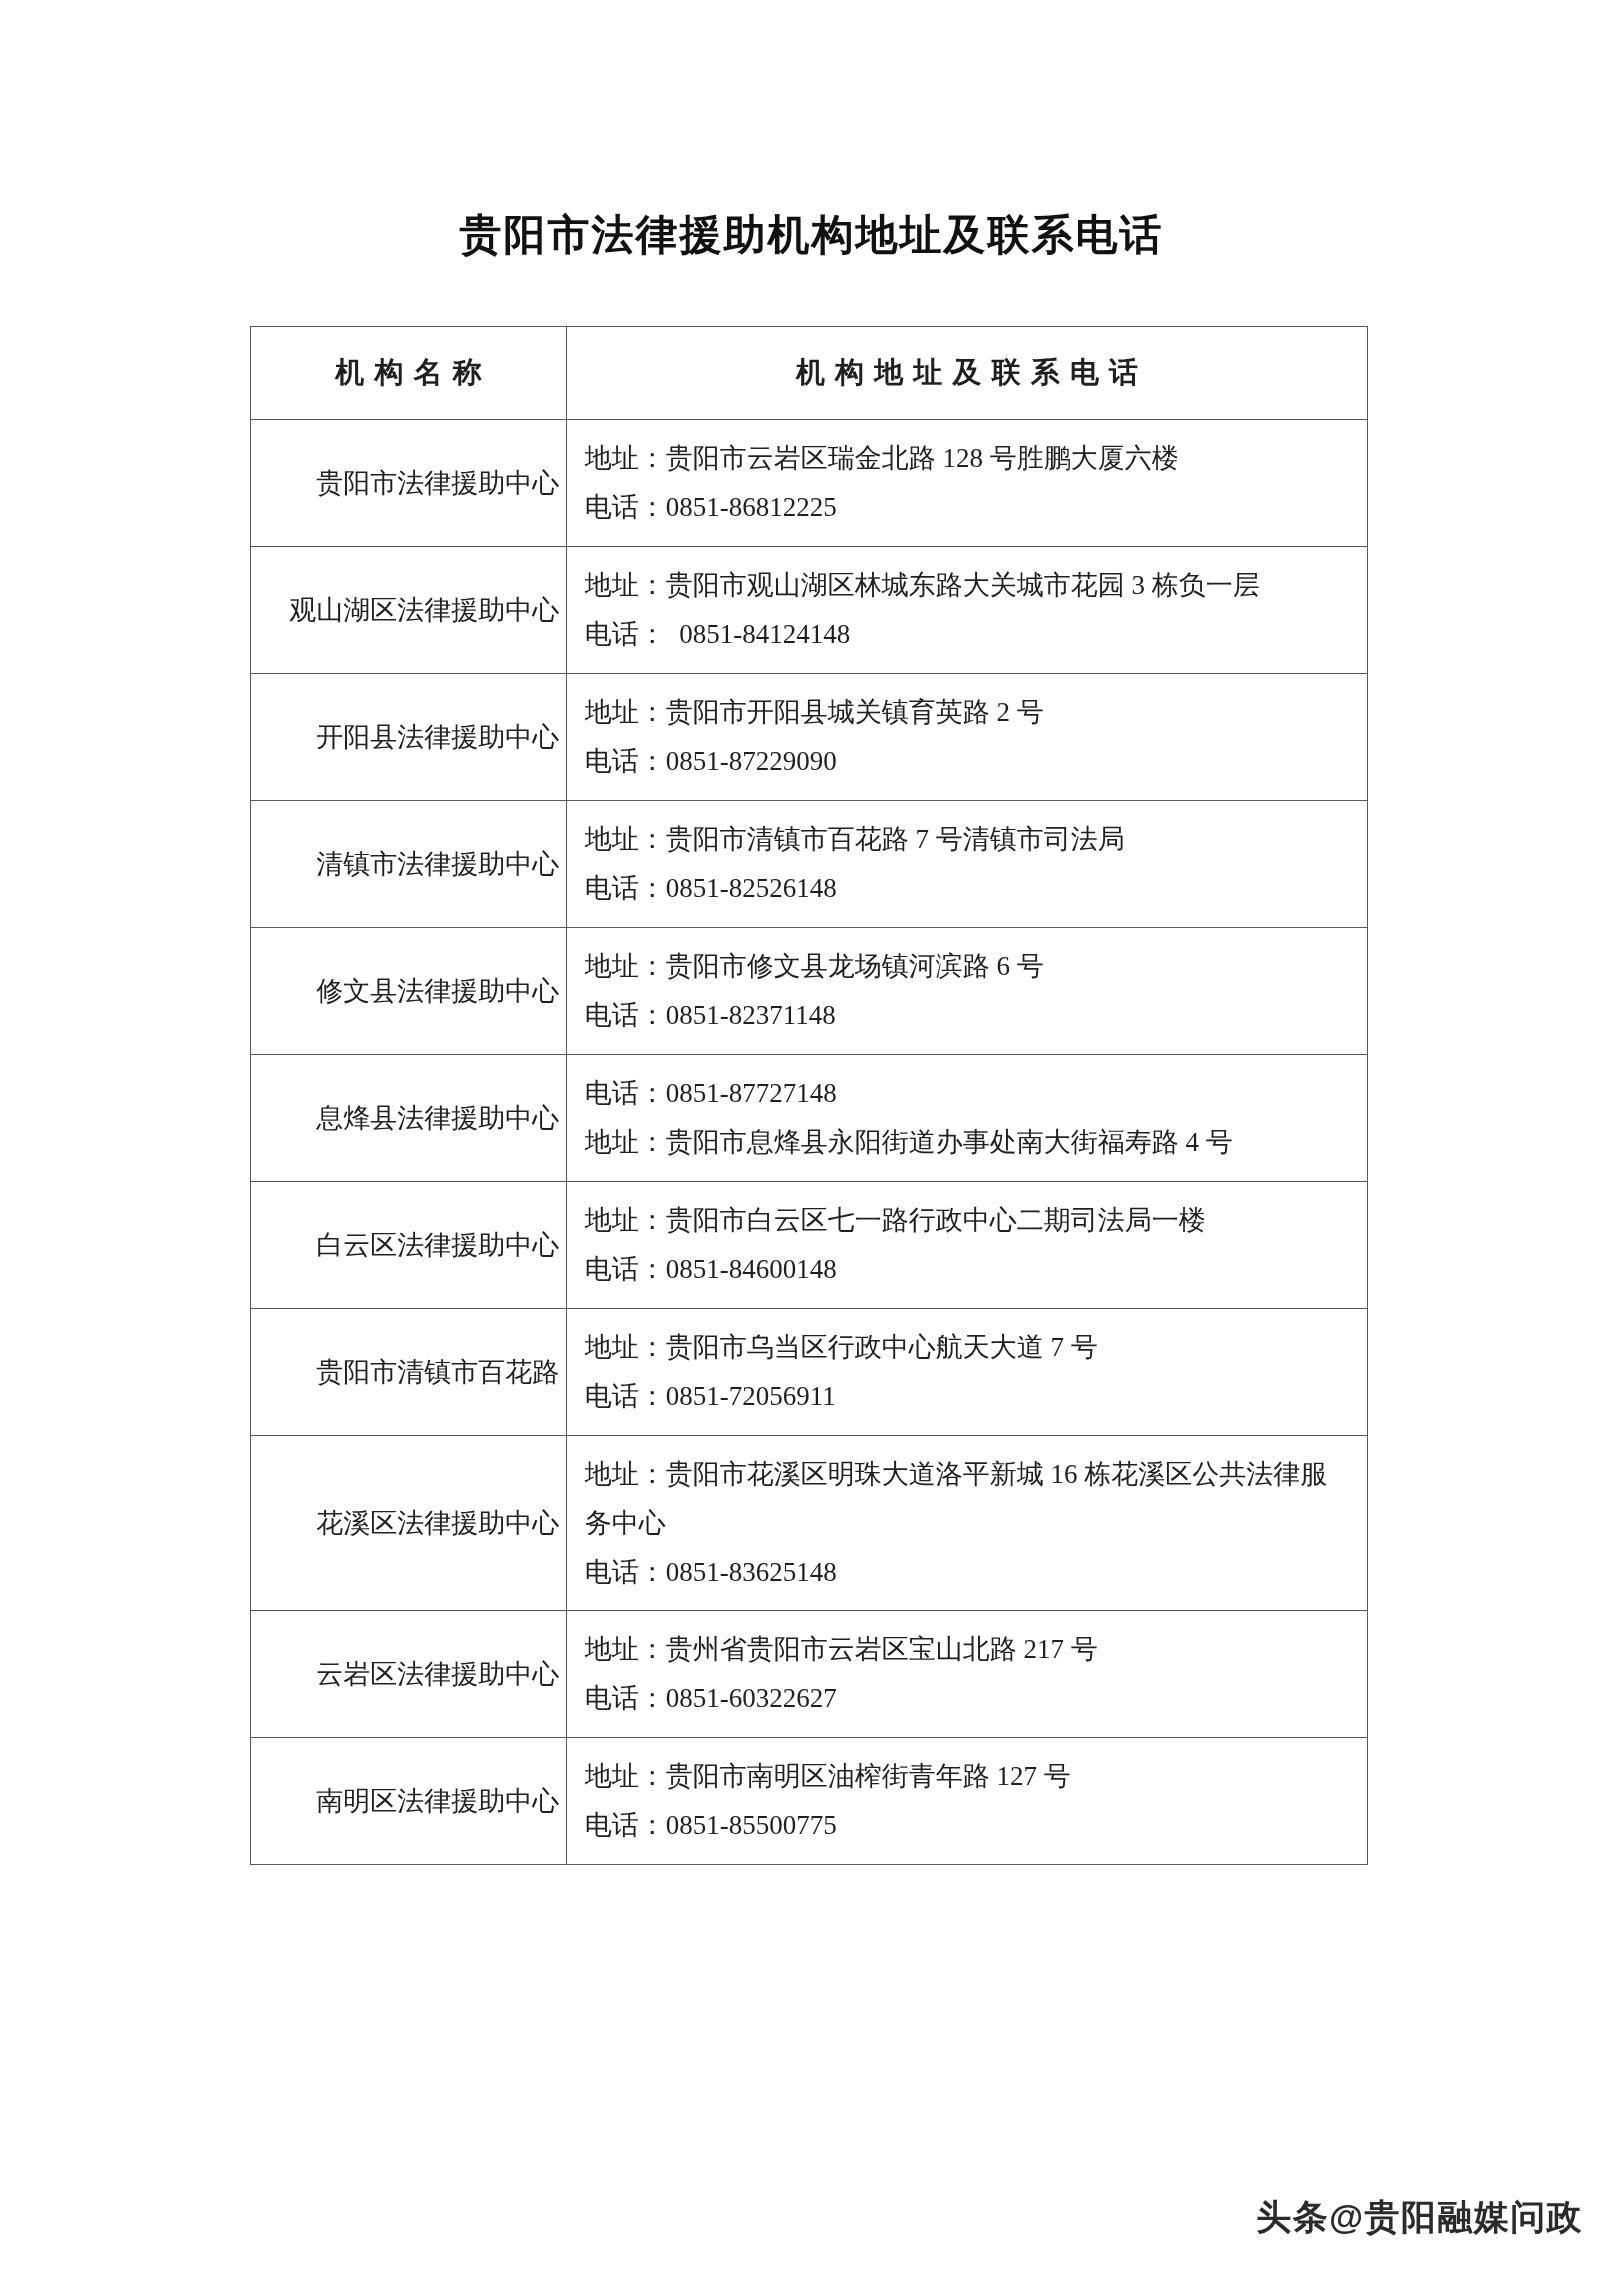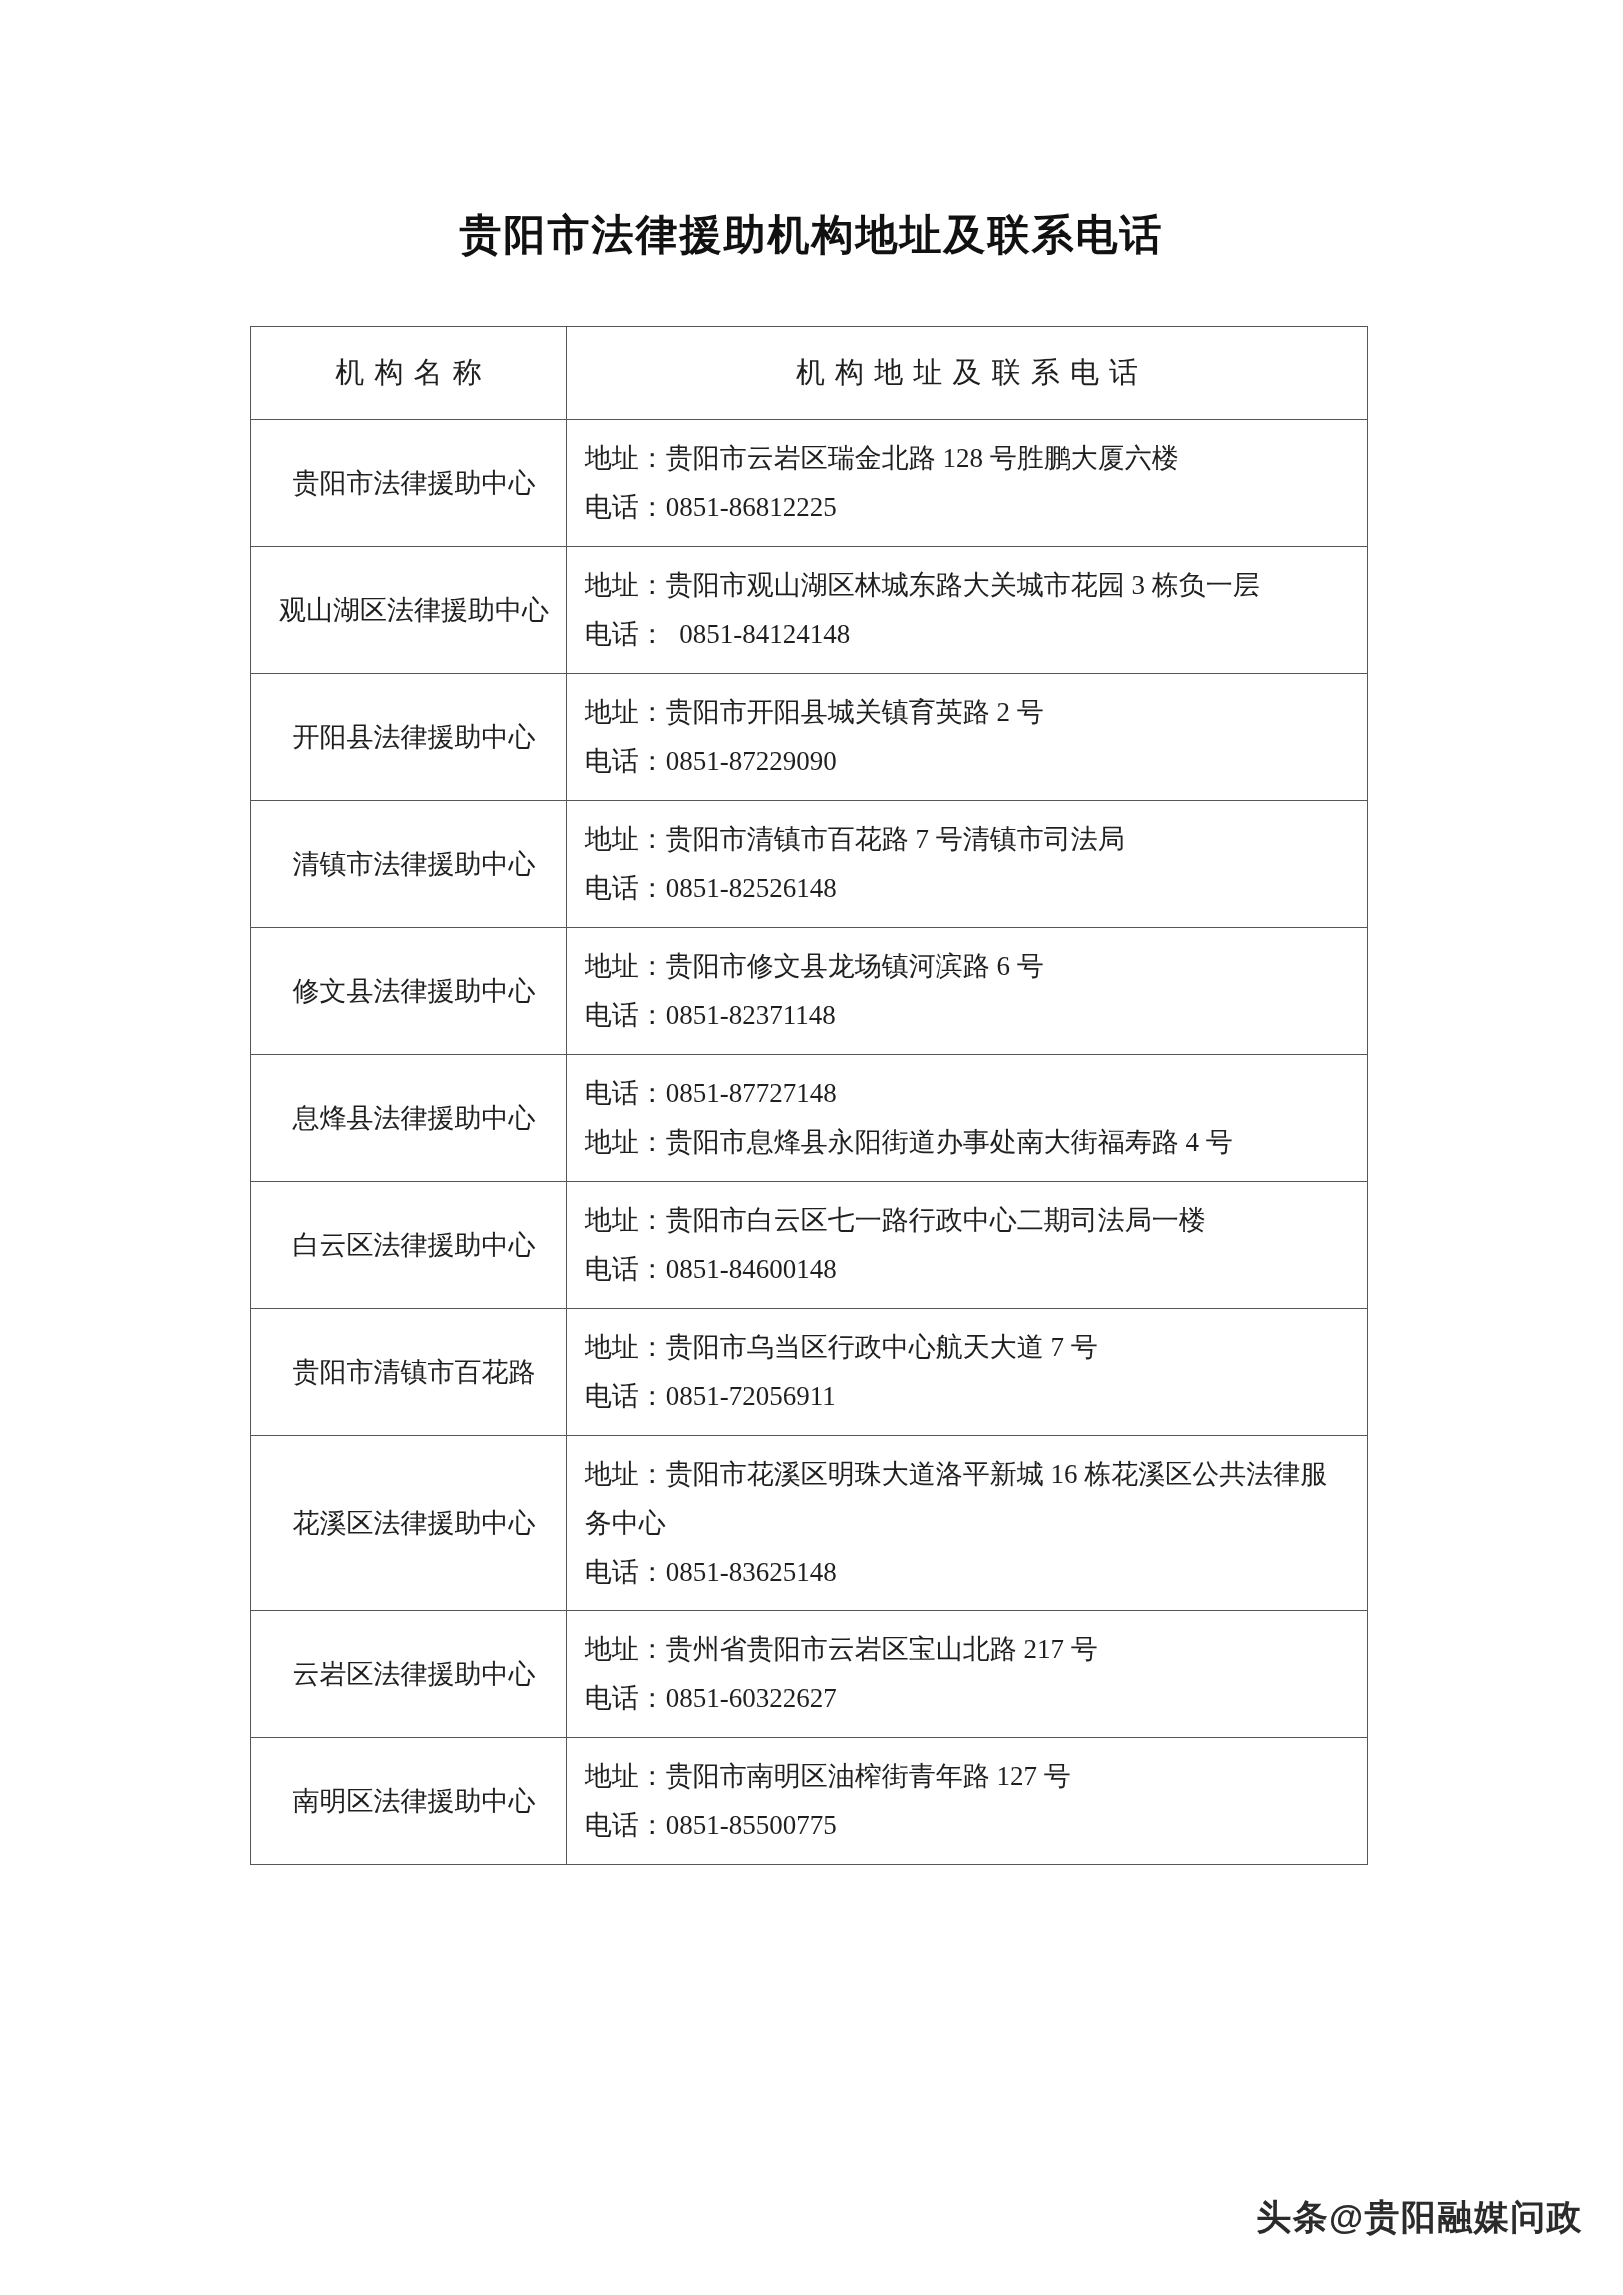--- a/index.html
+++ b/index.html
@@ -28,33 +28,33 @@
     width: 1118px;
     margin: 63px 0 0 250px;
   }
   .doc-table th, .doc-table td {
     border: 1.4px solid #565656;
   }
   th.col-name, td.name-cell { width: 316px; }
   thead th {
     height: 93px;
     font-size: 29px;
-    font-weight: normal;
+    font-weight: bold;
     text-align: center;
     vertical-align: middle;
     letter-spacing: 0.35em;
     text-indent: 0.35em;
     color: #1f1f1f;
   }
   tbody tr { height: 127px; }
   td.name-cell {
     font-size: 27px;
     padding: 6.8px 6.8px 6.8px 17.7px;
     vertical-align: middle;
-    text-align: center;
+    text-align: right;
   }
   td.info-cell {
     font-size: 27px;
     padding: 13.6px 16.4px 13.6px 17.7px;
     vertical-align: middle;
     text-align: left;
   }
   .info-line {
     line-height: 49px;
     white-space: pre-wrap;

